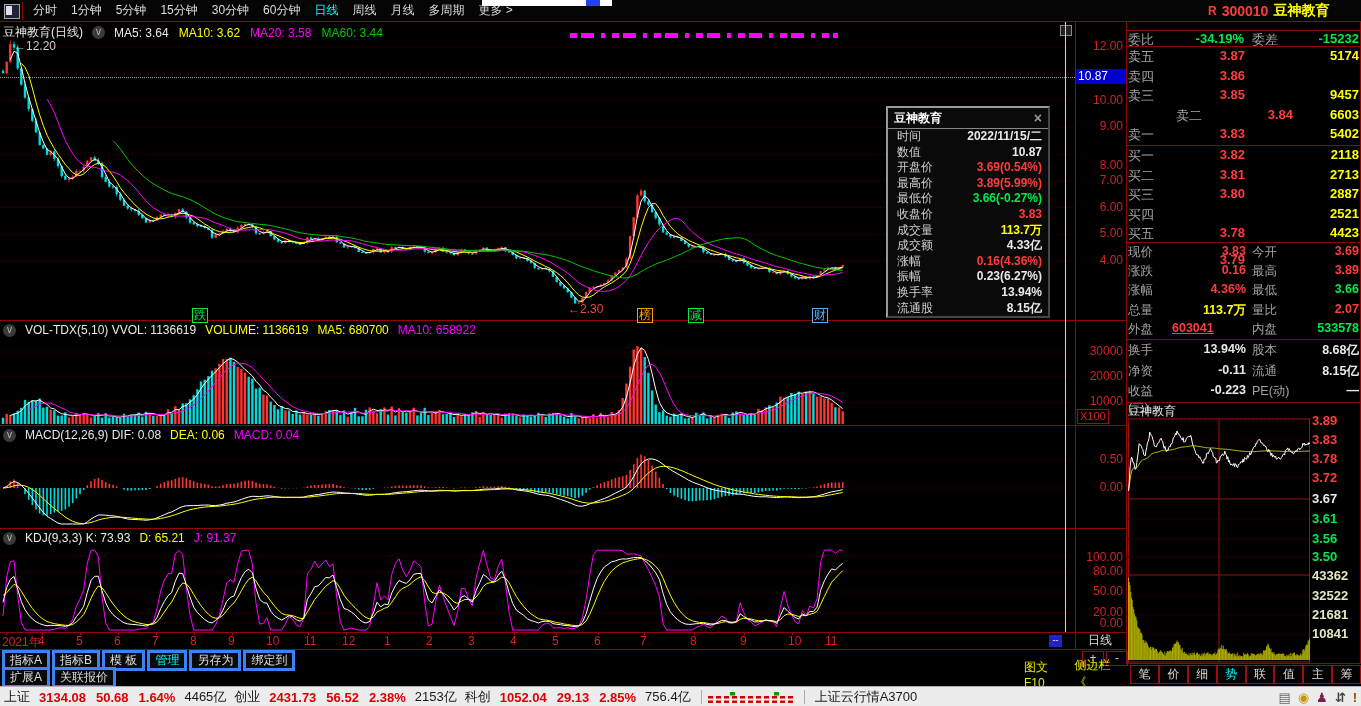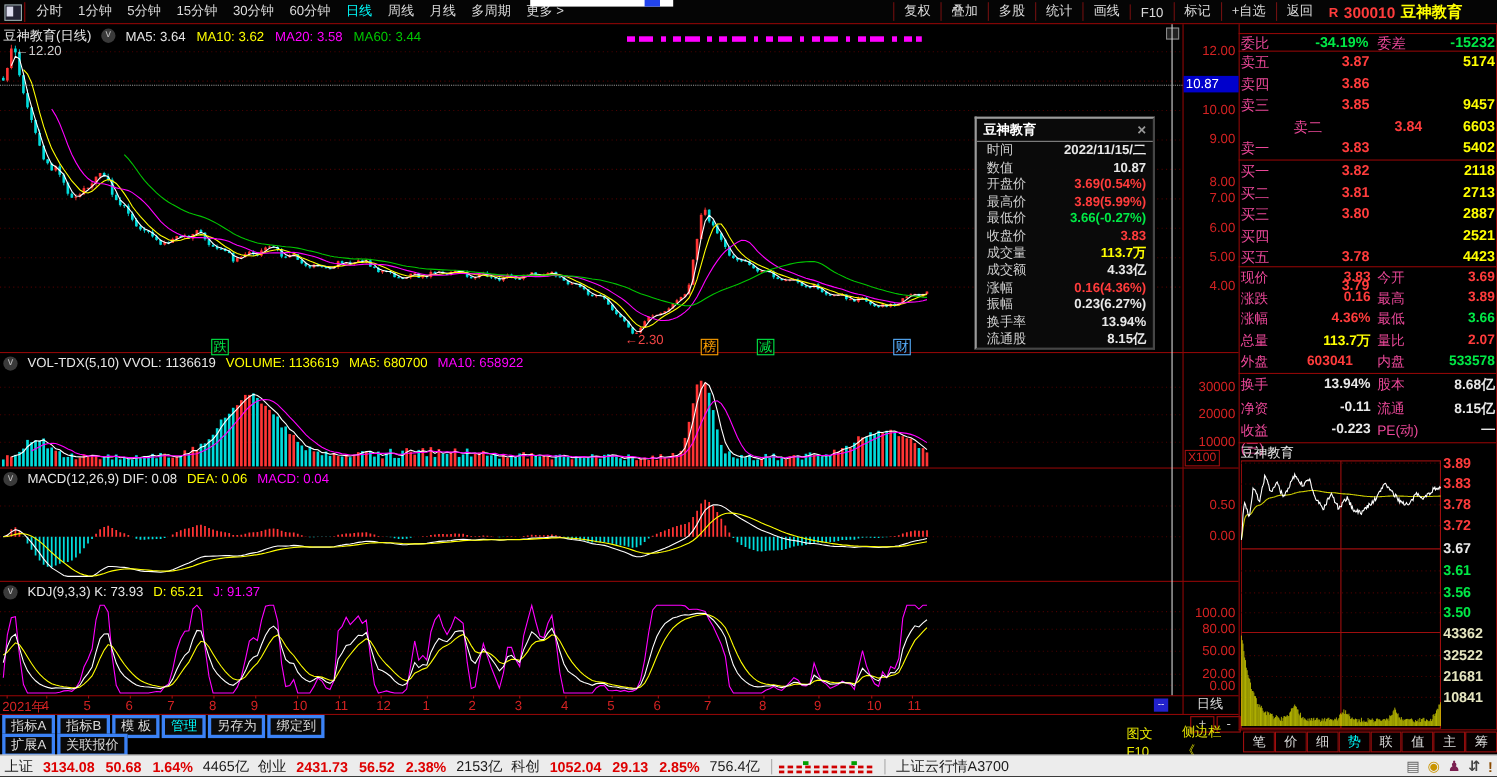--- a/index.html
+++ b/index.html
@@ -20,21 +20,21 @@
         font-size:10px;line-height:11px;text-align:center;}
   .hdr{position:absolute;display:flex;gap:9px;align-items:center;white-space:nowrap;z-index:5;}
   .badge{position:absolute;top:308px;border:1px solid;padding:0 1px;line-height:13px;font-size:12px;background:rgba(0,0,0,.7);z-index:4;}
   .ytick{position:absolute;left:1077px;width:46px;text-align:right;color:#d42222;font-size:12px;}
   .mtick{position:absolute;left:1312px;width:47px;text-align:left;font-size:13px;font-weight:bold;}
   #tooltip{position:absolute;left:886px;top:106px;width:160px;background:rgba(10,10,10,.96);
            border:2px outset #9a9a9a;z-index:20;}
   #tt-head{height:20px;line-height:20px;border-bottom:1px solid #888;padding:0 6px;color:#fff;font-weight:bold;display:flex;justify-content:space-between;}
   .tt-row{display:flex;justify-content:space-between;height:15.6px;line-height:15.6px;padding:0 6px 0 9px;}
   .tt-row .lab{color:#cfcfcf;}
-  .rlab{color:#ec4899;}
+  .rlab{color:#a3a3a3;}
   .box{border:3px solid #3b82f6;background:#0a0a0a;height:15px;line-height:15px;padding:0 5px;white-space:nowrap;}
   .stab{border:1px solid #9e0e0e;background:#060000;text-align:center;height:17px;line-height:17px;width:27px;}
   #statusbar{position:absolute;left:0;top:686px;width:1361px;height:20px;background:#ececec;
              border-top:1px solid #b4b4b4;display:flex;align-items:center;color:#1a1a1a;font-size:13px;}
   .sb-v{color:#dd0000;font-weight:bold;margin:0 5px;}
   .sb-k{color:#1a1a1a;margin:0 4px;white-space:nowrap;}
   .sb-sep{width:1px;height:14px;background:#aaa;margin:0 6px;}
   svg{position:absolute;}
 </style>
 </head>
@@ -56,31 +56,20 @@
         <span class="tb-item">60分钟</span>
         <span class="tb-item active">日线</span>
         <span class="tb-item">周线</span>
         <span class="tb-item">月线</span>
         <span class="tb-item">多周期</span>
         <span class="tb-item">更多 &gt;</span>
       </div>
     <div class="abs" id="tb-strip" style="left:482px;top:0;width:130px;height:6px;background:#fff;">
       <div class="abs" style="right:12px;top:0;width:14px;height:6px;background:#2244ee;"></div>
     </div>
-    <div id="tb-right">
-        <span class="tbr-item">复权</span>
-        <span class="tbr-item">叠加</span>
-        <span class="tbr-item">多股</span>
-        <span class="tbr-item">统计</span>
-        <span class="tbr-item">画线</span>
-        <span class="tbr-item">F10</span>
-        <span class="tbr-item">标记</span>
-        <span class="tbr-item">+自选</span>
-        <span class="tbr-item">返回</span>
-      </div>
     <div id="stock-label">
       <span class="c-r">R</span>
       <span class="c-r" style="font-size:14px">300010</span>
       <span class="c-y" style="font-size:14px">豆神教育</span>
     </div>
   </div>
 
   <svg id="svg-main" width="1075" height="298" style="left:0;top:22px">
       <line x1="0" y1="25" x2="1075" y2="25" stroke="#4a0000" stroke-dasharray="1,3"></line>
       <line x1="0" y1="51.75" x2="1075" y2="51.75" stroke="#4a0000" stroke-dasharray="1,3"></line>
@@ -1288,21 +1277,21 @@
         <span class="c-g" style="flex: 1 1 0%; text-align: right; font-weight: bold;">3.66</span>
       </div>
       <div style="position: absolute; left: 1128px; top: 301.6px; width: 231px; display: flex; font-size: 12.5px;">
         <span class="rlab" style="width: 44px;">总量</span>
         <span class="c-y" style="width: 74px; text-align: right; font-weight: bold;">113.7万</span>
         <span class="rlab" style="width: 48px; margin-left: 6px;">量比</span>
         <span class="c-r" style="flex: 1 1 0%; text-align: right; font-weight: bold;">2.07</span>
       </div>
       <div style="position: absolute; left: 1128px; top: 320.8px; width: 231px; display: flex; font-size: 12.5px;">
         <span class="rlab" style="width: 44px;">外盘</span>
-        <span class="c-r" style="width: 74px; text-align: center; font-weight: bold;">603041</span>
+        <span class="c-r" style="width: 74px; text-align: left; font-weight: bold; text-decoration: underline;">603041</span>
         <span class="rlab" style="width: 48px; margin-left: 6px;">内盘</span>
         <span class="c-g" style="flex: 1 1 0%; text-align: right; font-weight: bold;">533578</span>
       </div>
       <div style="position: absolute; left: 1128px; top: 342px; width: 231px; display: flex; font-size: 12.5px;">
         <span class="rlab" style="width: 44px;">换手</span>
         <span class="c-w" style="width: 74px; text-align: right; font-weight: bold;">13.94%</span>
         <span class="rlab" style="width: 48px; margin-left: 6px;">股本</span>
         <span class="c-w" style="flex: 1 1 0%; text-align: right; font-weight: bold;">8.68亿</span>
       </div>
       <div style="position: absolute; left: 1128px; top: 362.5px; width: 231px; display: flex; font-size: 12.5px;">

